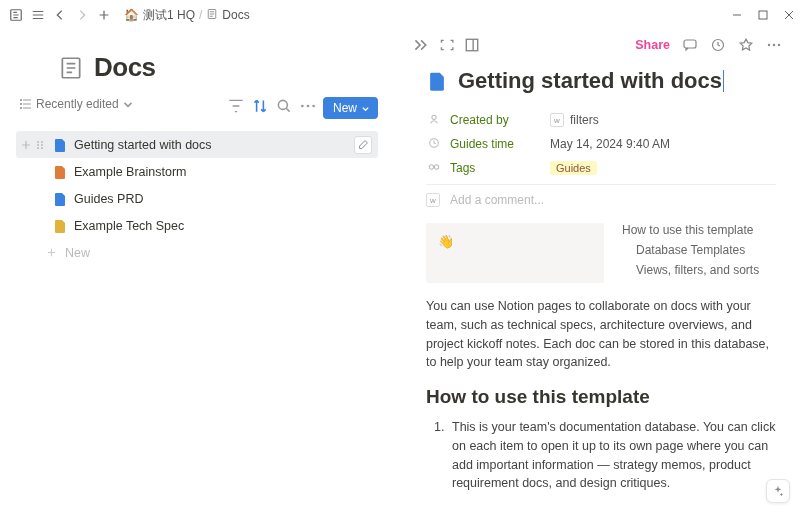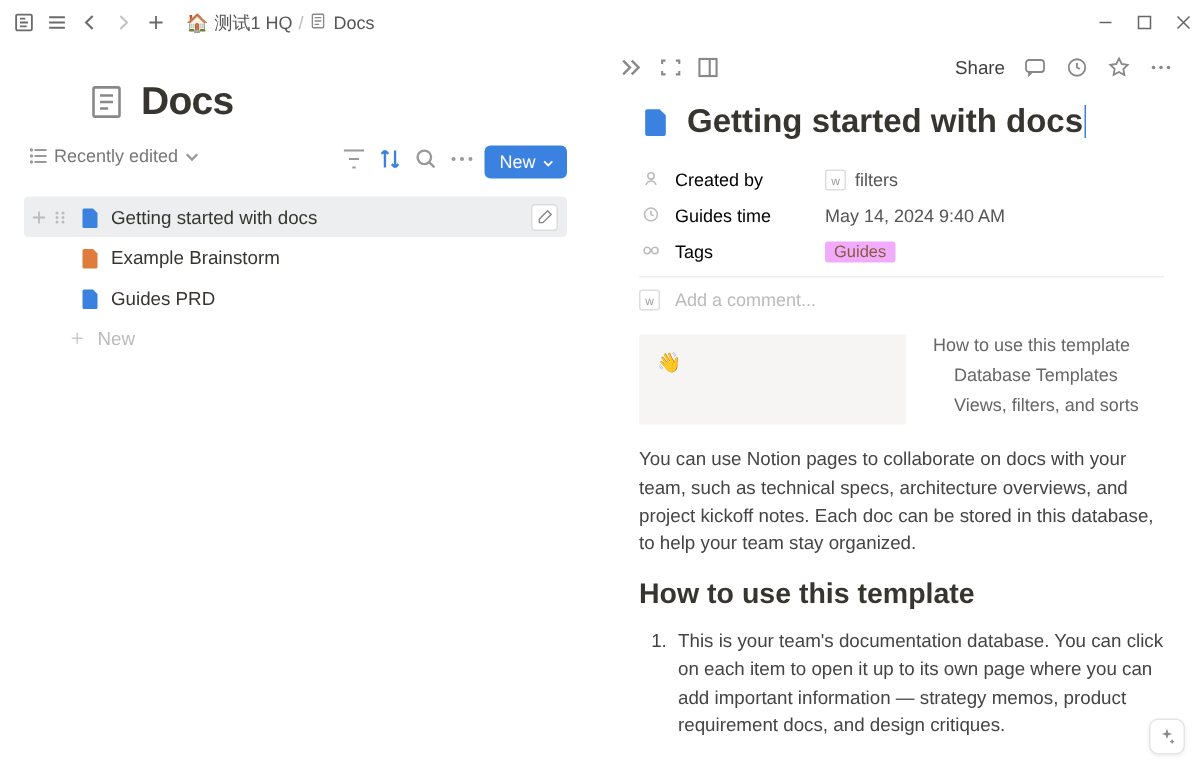--- a/index.html
+++ b/index.html
@@ -38,33 +38,33 @@
   .pico-blue { color: #3b82e0; }
   .pico-orange { color: #e07c3b; }
   .pico-yellow { color: #e0b33b; }
 
   .right { flex: 1; border-left: none; padding: 0 14px 0 0; overflow: hidden; display:flex; flex-direction:column; }
   .right-top { height: 30px; display: flex; align-items: center; padding: 0 4px 0 14px; gap: 10px; color: #888; }
   .rt-left { display:flex; gap:10px; align-items:center; }
   .rt-left .ico, .rt-right .ico { width:16px; height:16px; display:flex; align-items:center; justify-content:center; }
   .rt-spacer { flex:1; }
   .rt-right { display:flex; align-items:center; gap:12px; font-size:12.5px; }
-  .rt-right .share { color:#404040; }
+  .rt-right .share { color:#ec4899;font-weight:bold; }
   .content { padding: 8px 10px 0 28px; overflow-y: auto; flex:1; }
   .title-row { display:flex; align-items:center; gap:10px; margin-bottom: 14px; }
   .title-row .big-ico { width:22px; height:22px; color:#3b82e0; }
   .title-row h1 { font-size: 22px; font-weight:700; position:relative; }
   .title-row h1::after { content:""; position:absolute; right:-2px; top:2px; bottom:2px; width:1px; background:#3b82e0; }
   .props { font-size: 12px; color:#888; }
   .prop { display:flex; align-items:center; height:24px; gap:8px; }
   .prop .pi { width:16px; text-align:center; color:#aaa; }
-  .prop .plabel { width:92px; color:#000000; }
+  .prop .plabel { width:92px; color:#4d7c0f; }
   .prop .pval { color:#555; display:flex; align-items:center; gap:6px; }
   .avatar-mini { width:14px; height:14px; border:1px solid #ddd; border-radius:2px; display:flex; align-items:center; justify-content:center; font-size:8px; color:#999; }
-  .tag { background:#f0abfc; color:#8a5a3a; border-radius:2px; padding:1px 6px; font-size:11px; }
+  .tag { background:#fef9c3; color:#8a5a3a; border-radius:2px; padding:1px 6px; font-size:11px; }
   .more-props { display:flex; align-items:center; gap:6px; color:#999; font-size:12px; margin:4px 0 10px; }
   .divider { height:1px; background:#eee; margin:4px 0 8px; }
   .comment-row { display:flex; align-items:center; gap:10px; color:#bbb; font-size:12px; margin-bottom:16px; }
   .two-col { display:flex; gap:18px; margin-bottom:14px; }
   .callout { display:flex; gap:10px; background:#f6f5f3; padding:10px 12px; width: 178px; font-size:12px; color:#555; line-height:1.45; border-radius:2px; }
   .callout .emoji { font-size:13px; }
   .linkcol { flex:1; font-size:12px; color:#666; }
   .linkcol div { margin-bottom:6px; padding-left:14px; }
   .linkcol div:first-child { padding-left:0; }
   .para { font-size:12.5px; line-height:1.5; color:#444; margin-bottom:14px; }
@@ -223,20 +223,29 @@
         </div>
         <div class="row">
           <span class="gutter"></span>
           <span class="pico pico-blue">
               <svg viewBox="0 0 16 16" fill="currentColor">
                 <path d="M4 2h6l3 3v9a1 1 0 01-1 1H4a1 1 0 01-1-1V3a1 1 0 011-1z"></path>
               </svg>
             </span>
           <span>Guides PRD</span>
         </div>
+        <div class="row">
+          <span class="gutter"></span>
+          <span class="pico pico-yellow">
+              <svg viewBox="0 0 16 16" fill="currentColor">
+                <path d="M4 2h6l3 3v9a1 1 0 01-1 1H4a1 1 0 01-1-1V3a1 1 0 011-1z"></path>
+              </svg>
+            </span>
+          <span>Example Tech Spec</span>
+        </div>
         <div class="row newrow">
           <svg width="11" height="11" viewBox="0 0 12 12" stroke="#ccc" stroke-width="1.2">
               <path d="M6 2v8M2 6h8"></path>
             </svg>
           <span>New</span>
         </div>
       </div>
     </div>
 
     <div class="right">

